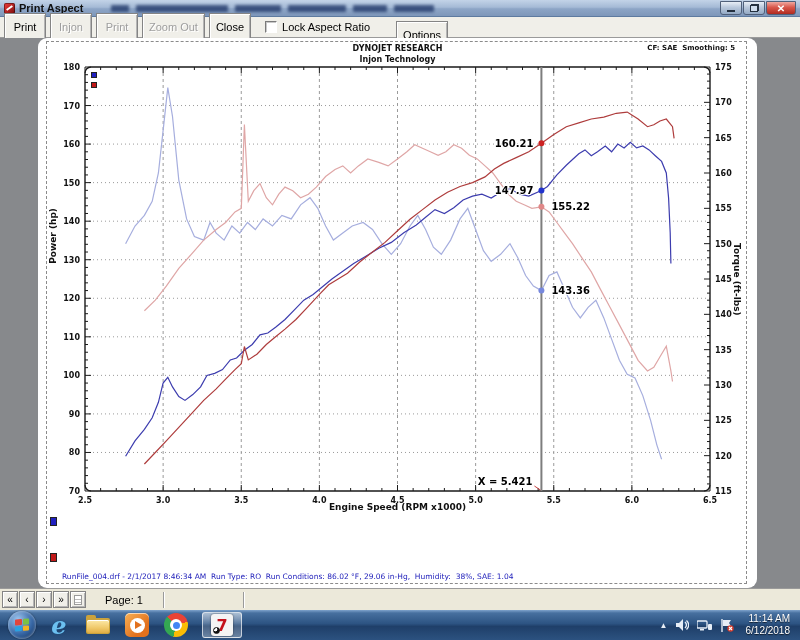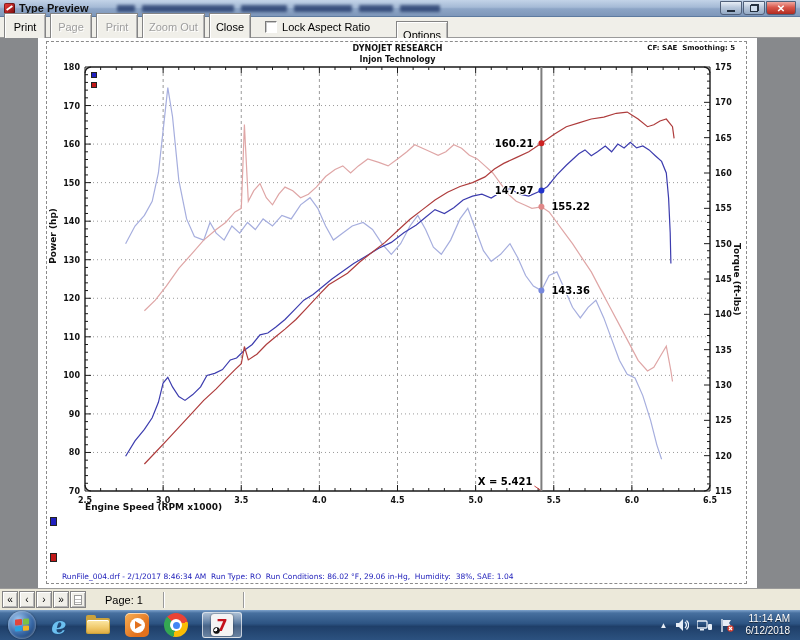--- a/index.html
+++ b/index.html
@@ -32,33 +32,33 @@
     box-shadow:inset 1px 1px 0 #fff,inset -1px -1px 0 #b5b5b5;
     font-size:11px;color:#000;display:flex;align-items:center;justify-content:center;padding:0 6px;min-width:42px;}
   .cbtn.disabled{color:#9e9e9e;text-shadow:1px 1px 0 #fff;}
   .chk-wrap{display:flex;align-items:center;gap:5px;margin-left:10px;font-size:11px;color:#000;}
   .chk{width:12px;height:12px;background:#fff;border-top:1px solid #7a7a7a;border-left:1px solid #7a7a7a;
     border-bottom:1px solid #fff;border-right:1px solid #fff;box-shadow:inset 1px 1px 0 #c8c8c8;}
   .opt-btn{margin-left:22px;margin-top:16px;}
 
   
   .client{position:absolute;left:0;top:38px;width:800px;height:550px;background:#87898c;}
-  .paper{position:absolute;left:38px;top:0;width:719px;height:550px;background:#fff;}
+  .paper{position:absolute;left:38px;top:0;width:719px;height:550px;background:#fff;border-radius:9px;}
   .margin-rect{position:absolute;left:8px;top:3px;width:701px;height:543px;border:1px dashed #8b8b8b;}
   .hdr{position:absolute;left:47px;width:625px;text-align:center;font:bold 8px "DejaVu Sans",sans-serif;color:#111;}
   .hdr-right{position:absolute;right:22px;top:6px;font:bold 7px "DejaVu Sans",sans-serif;color:#111;white-space:pre;}
   .chart-svg{position:absolute;left:7px;top:22px;}
   .legend{position:absolute;left:53px;top:32px;font:bold 7.5px "DejaVu Sans",sans-serif;color:#1c1c3a;}
   .legend-row{display:flex;align-items:center;gap:4px;height:10px;white-space:pre;}
   .legend-sq{width:6px;height:6px;border:1px solid #222;}
   .yaxis-left{position:absolute;left:10px;top:170px;writing-mode:vertical-rl;transform:rotate(180deg);
     font:bold 9px "DejaVu Sans",sans-serif;color:#111;}
   .yaxis-right{position:absolute;left:694px;top:205px;writing-mode:vertical-rl;
     font:bold 9px "DejaVu Sans",sans-serif;color:#111;}
-  .xaxis-title{position:absolute;left:47px;top:464px;width:625px;text-align:left;
+  .xaxis-title{position:absolute;left:47px;top:464px;width:625px;text-align:center;
     font:bold 9px "DejaVu Sans",sans-serif;color:#111;}
   .run-block{position:absolute;left:12px;font:7.5px "DejaVu Sans",sans-serif;line-height:11px;white-space:pre;}
   .run-icon{position:absolute;left:0;top:1px;width:7px;height:9px;border:1px solid #222;}
   .run-lines{margin-left:12px;}
   .tick{font:bold 8px "DejaVu Sans",sans-serif;fill:#111;}
   .ann{font:bold 10px "DejaVu Sans",sans-serif;fill:#000;paint-order:stroke;stroke:#fff;stroke-width:2px;}
 
   
   .statusbar{position:absolute;left:0;top:588px;width:800px;height:22px;background:#ece9da;
     border-top:1px solid #9a9a9a;display:flex;align-items:center;padding:0 2px;}
@@ -105,21 +105,21 @@
   .tray svg{display:block;}
   .clock{text-align:right;color:#fff;font-size:10px;line-height:12px;text-shadow:0 1px 1px rgba(0,0,0,.7);margin-left:4px;}
 </style>
 </head>
 <body>
 
 <div id="stage">
 
   <div class="titlebar">
     <span class="app-icon"></span>
-    <span class="title-text">Type Preview</span>
+    <span class="title-text">Print Aspect</span>
     <span class="redacted">
       <i style="width:18px"></i>
         <i style="width:92px"></i>
         <i style="width:46px"></i>
         <i style="width:58px"></i>
         <i style="width:34px"></i>
         <i style="width:40px"></i>
     </span>
     <span class="wctrls">
       <span class="wbtn">
@@ -129,21 +129,21 @@
           <span class="restore-glyph"></span>
         </span>
       <span class="wbtn close">
           <span>✕</span>
         </span>
     </span>
   </div>
 
   <div class="toolbar">
     <span class="cbtn">Print</span>
-    <span class="cbtn disabled">Page</span>
+    <span class="cbtn disabled">Injon</span>
     <span class="cbtn disabled">Print</span>
     <span class="cbtn disabled">Zoom Out</span>
     <span class="cbtn">Close</span>
     <span class="chk-wrap">
       <span class="chk"></span>
       <span>Lock Aspect Ratio</span>
     </span>
     <span class="cbtn opt-btn">Options</span>
   </div>
 

